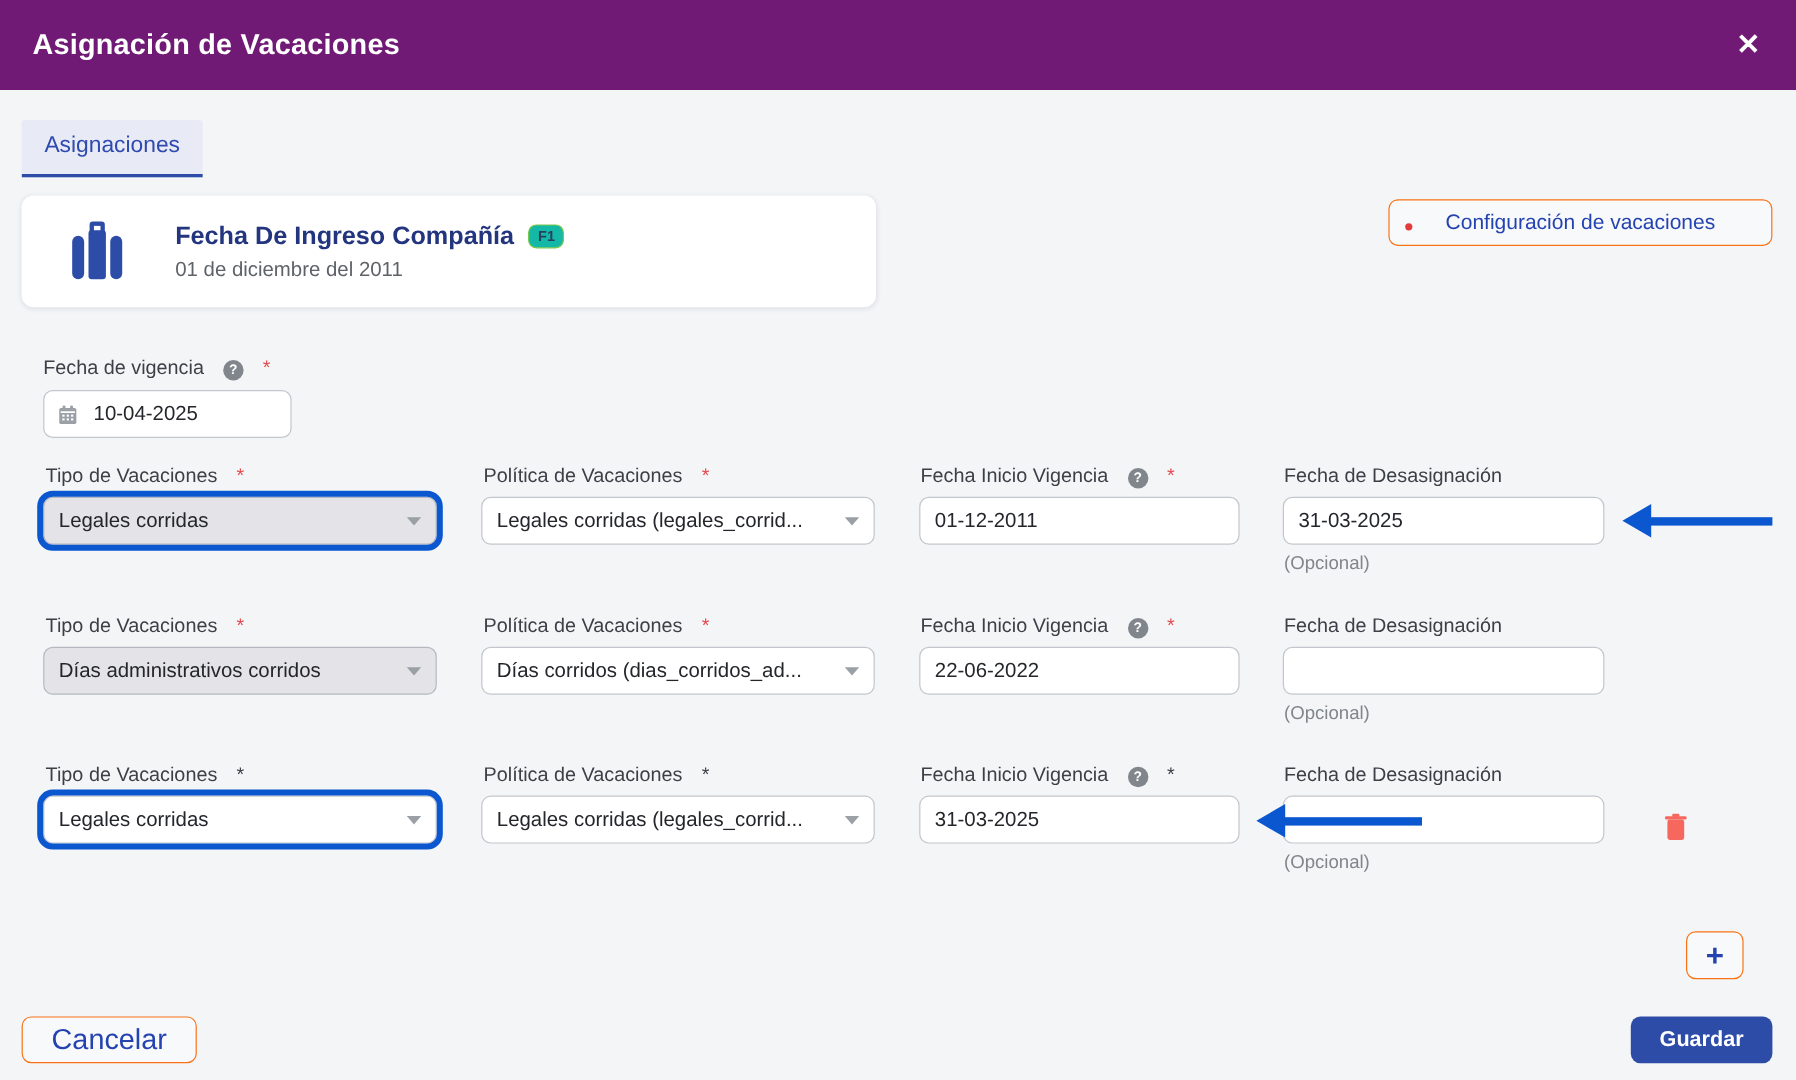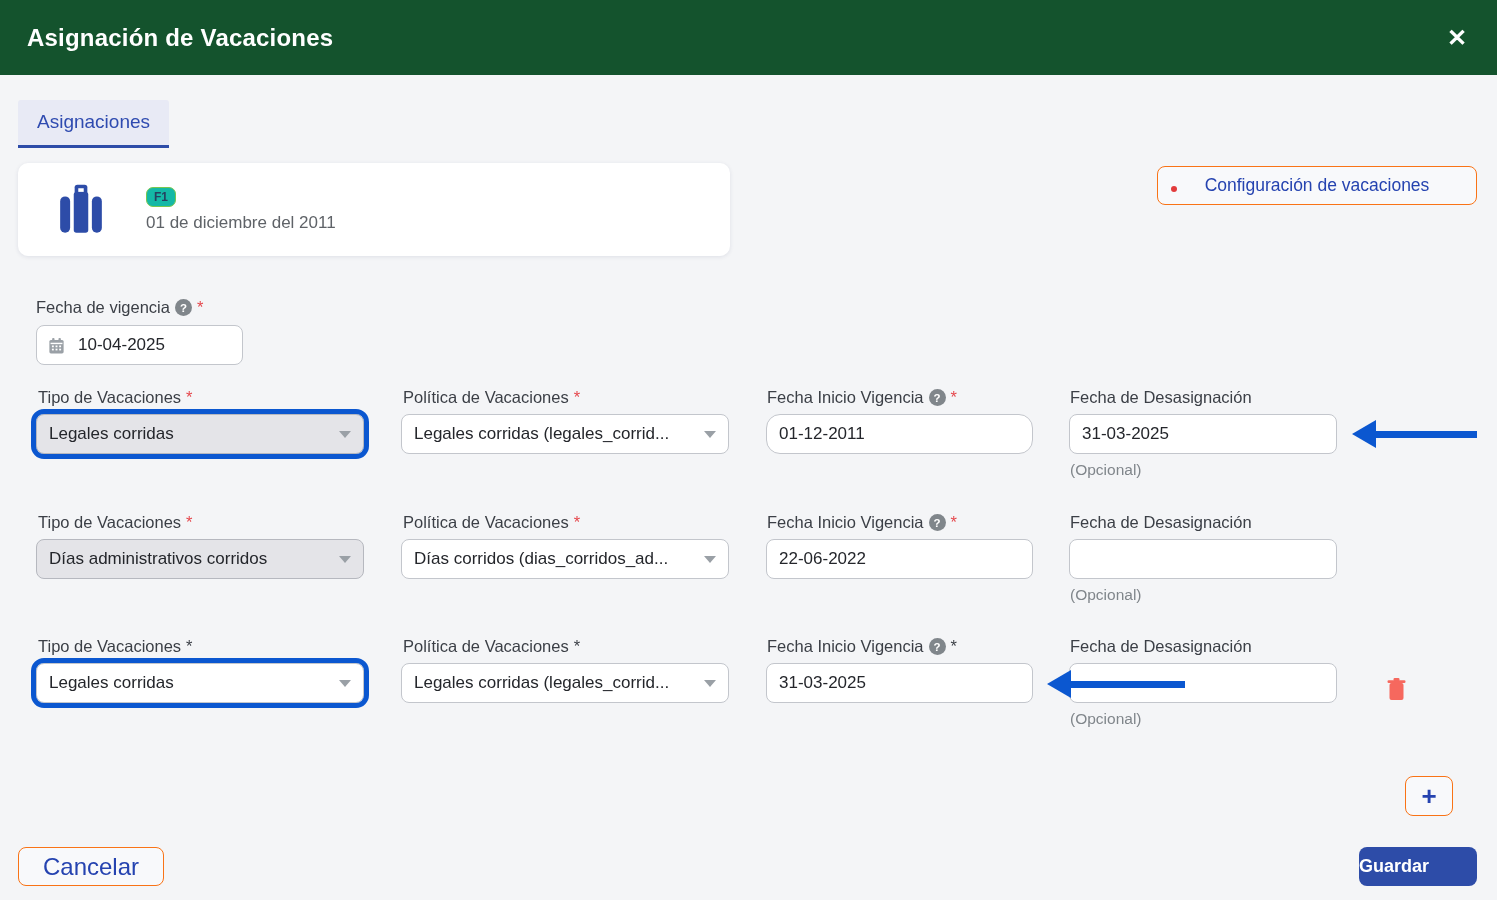--- a/index.html
+++ b/index.html
@@ -1,21 +1,21 @@
 <!DOCTYPE html>
 <html><head>
 <meta charset="utf-8">
 <style>
   * { margin:0; padding:0; box-sizing:border-box; }
   html,body { background:#e9eaee; }
   body { font-family:"Liberation Sans", sans-serif; }
   .modal { position:relative; width:1497px; height:900px; background:#f4f5f7; overflow:hidden; }
 
   
-  .hdr { position:absolute; left:0; top:0; width:100%; height:75px; background:#14532d;
+  .hdr { position:absolute; left:0; top:0; width:100%; height:75px; background:#701a75;
          display:flex; align-items:center; justify-content:space-between; padding:0 30px 0 27px; }
   .hdr-title { color:#ffffff; font-size:24px; font-weight:bold; letter-spacing:.2px; }
   .hdr-close { color:#ffffff; font-size:24px; font-weight:bold; cursor:pointer; line-height:1; }
 
   
   .tabs { position:absolute; left:18px; top:100px; display:flex;gap:36px; }
   .tab { font-size:19px; padding:11px 19px 12px 19px; color:#8a9099; cursor:pointer; }
   .tab.active { background:#e8eaf5; color:#2f4bb0; border-bottom:3px solid #2d4ca8; border-radius:3px 3px 0 0; }
 
   
@@ -30,21 +30,21 @@
 
   
   .btn-outline { position:absolute; display:flex; align-items:center; justify-content:center;
                  background:#f8f9fb; border:1px solid #f97316; border-radius:8px;
                  color:#2543b0; font-size:17.5px; cursor:pointer; }
   .cfg { left:1157px; top:166px; width:320px; height:39px; }
   .cfg .dot { position:absolute; left:13px; bottom:12px; width:6px; height:6px; border-radius:50%; background:#e23b3b; }
 
   
   .field { position:absolute; }
-  .label { font-size:16.5px; color:#3b3f46; display:flex; align-items:center; gap:5px; white-space:nowrap; }
+  .label { font-size:16.5px; color:#3b3f46; display:flex; align-items:flex-end; gap:16px; white-space:nowrap; }
   .req.red { color:#e5484d; }
   .req.dark { color:#3b3f46; }
   .help { width:17px; height:17px; border-radius:50%; background:#80868b; color:#ffffff;
           font-size:11.5px; font-weight:bold; display:inline-flex; align-items:center; justify-content:center; cursor:pointer; }
   .control { position:absolute; height:40px; border:1px solid #c3c6cc; border-radius:8px; background:#ffffff;
              display:flex; align-items:center; font-size:17px; color:#24262b; }
   .select { justify-content:space-between; padding:0 12px 0 12px; cursor:pointer; }
   .select.gray { background:#e4e4e8; border-color:#b6b8bf; }
   .caret { width:0; height:0; border-left:6px solid transparent; border-right:6px solid transparent;
            border-top:7px solid #9aa0a6; margin-left:8px; flex:0 0 auto; }
@@ -65,21 +65,21 @@
                  border-top:14px solid transparent; border-bottom:14px solid transparent;
                  border-right:24px solid #0b57d0; }
   .arrow .line { position:absolute; top:11px; height:7px; background:#0b57d0; }
 
   
   .btn-plus { left:1405px; top:776px; width:48px; height:40px; font-size:26px; font-weight:bold;
               background:#f8f9fb; color:#2543b0; }
   .btn-cancel { left:18px; top:847px; width:146px; height:39px; font-size:24px; }
   .btn-save { position:absolute; left:1359px; top:847px; width:118px; height:39px; background:#2d4ca8;
               color:#ffffff; border:none; border-radius:8px; font-size:18px; font-weight:bold;
-              display:flex; align-items:center; cursor:pointer; }
+              display:flex; align-items:center; justify-content:center; cursor:pointer; }
   .trash { position:absolute; left:1387px; top:678px; cursor:pointer; }
 </style>
 </head>
 <body>
 
 <div class="modal">
 
   <div class="hdr">
     <div class="hdr-title">Asignación de Vacaciones</div>
     <div class="hdr-close">✕</div>
@@ -94,20 +94,21 @@
       <g fill="#2d4ca8">
         <rect x="9" y="17" width="11" height="40" rx="5.5"></rect>
         <rect x="44" y="17" width="11" height="40" rx="5.5"></rect>
         <rect x="24" y="12" width="16" height="45" rx="3"></rect>
         <rect x="25" y="4" width="14" height="12" rx="3"></rect>
       </g>
       <rect x="29" y="8" width="6" height="4" fill="#ffffff"></rect>
     </svg>
     <div>
       <div class="card-title-row">
+        <span class="card-title">Fecha De Ingreso Compañía</span>
         <span class="badge">F1</span>
       </div>
       <div class="card-sub">01 de diciembre del 2011</div>
     </div>
   </div>
 
   <div class="btn-outline cfg">
     <span class="dot"></span>
     <span>Configuración de vacaciones</span>
   </div>
@@ -162,21 +163,21 @@
   </div>
 
   <div class="field" style="left:767px; top:388px;">
     <div class="label">
         <span>Fecha Inicio Vigencia</span>
       <span class="help">?</span>
       <span class="req red">*</span>
       </div>
   </div>
   <div class="field" style="left:766px; top:414px; width:267px;">
-    <input class="control" style="position: relative; border-radius: 14px;" type="text" value="01-12-2011">
+    <input class="control" style="position: relative;" type="text" value="01-12-2011">
   </div>
 
   <div class="field" style="left:1070px; top:388px;">
     <div class="label">
         <span>Fecha de Desasignación</span>
       </div>
   </div>
   <div class="field" style="left:1069px; top:414px; width:268px;">
     <input class="control annotated" style="position: relative;" type="text" value="31-03-2025">
   </div>

